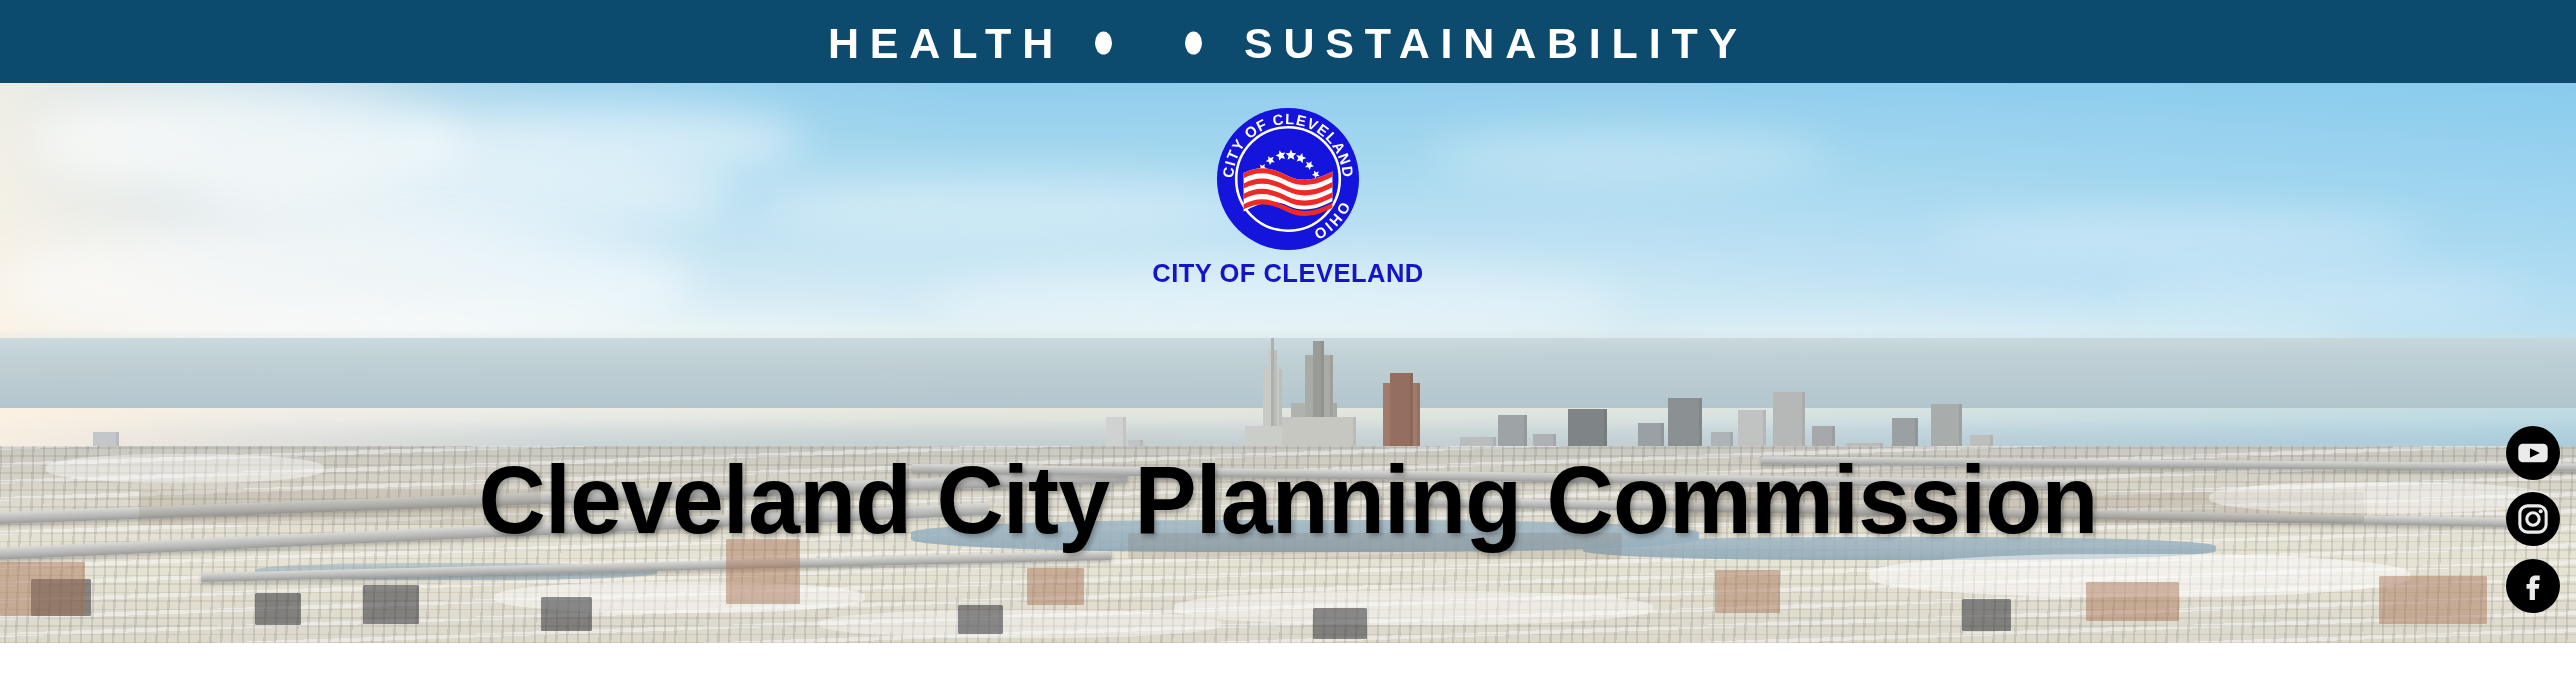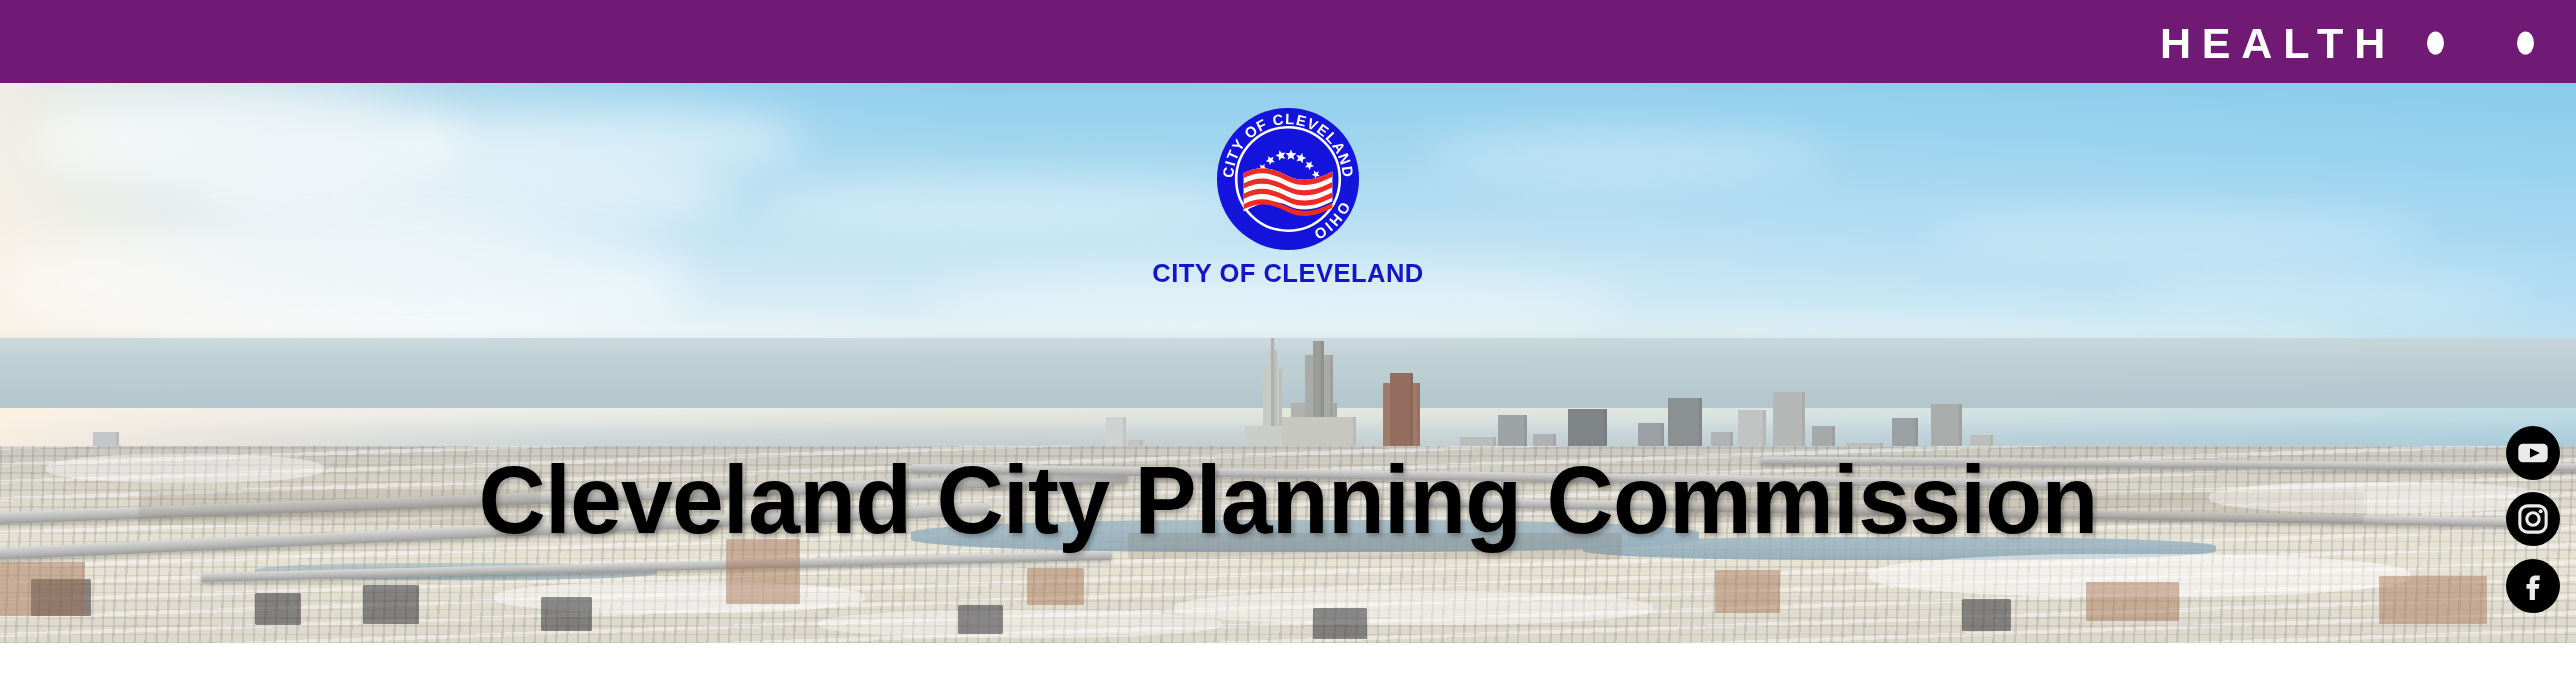--- a/index.html
+++ b/index.html
@@ -19,24 +19,24 @@
     overflow: hidden;
   }
 
   
   .tagline-banner {
     position: absolute;
     left: 0;
     top: 0;
     width: 2576px;
     height: 83px;
-    background: #701a75;
+    background: #0c4a6e;
     display: flex;
     align-items: center;
-    justify-content: flex-end;
+    justify-content: center;
   }
   .tagline-inner {
     display: flex;
     align-items: center;
     justify-content: center;
     gap: 0px;
     transform: translateY(1.5px);
   }
   .tagline-word {
     color: #ffffff;
@@ -293,20 +293,21 @@
 </head>
 <body>
 
 <div class="page">
 
   <div class="tagline-banner">
     <div class="tagline-inner">
       <span class="tagline-word">HEALTH</span>
       <span class="tagline-dot"></span>
       <span class="tagline-dot"></span>
+      <span class="tagline-word">SUSTAINABILITY</span>
     </div>
   </div>
 
   <div class="hero">
 
     <div class="sky"></div>
 
     <div class="cloud c1"></div>
     <div class="cloud c2"></div>
     <div class="cloud c3"></div>

